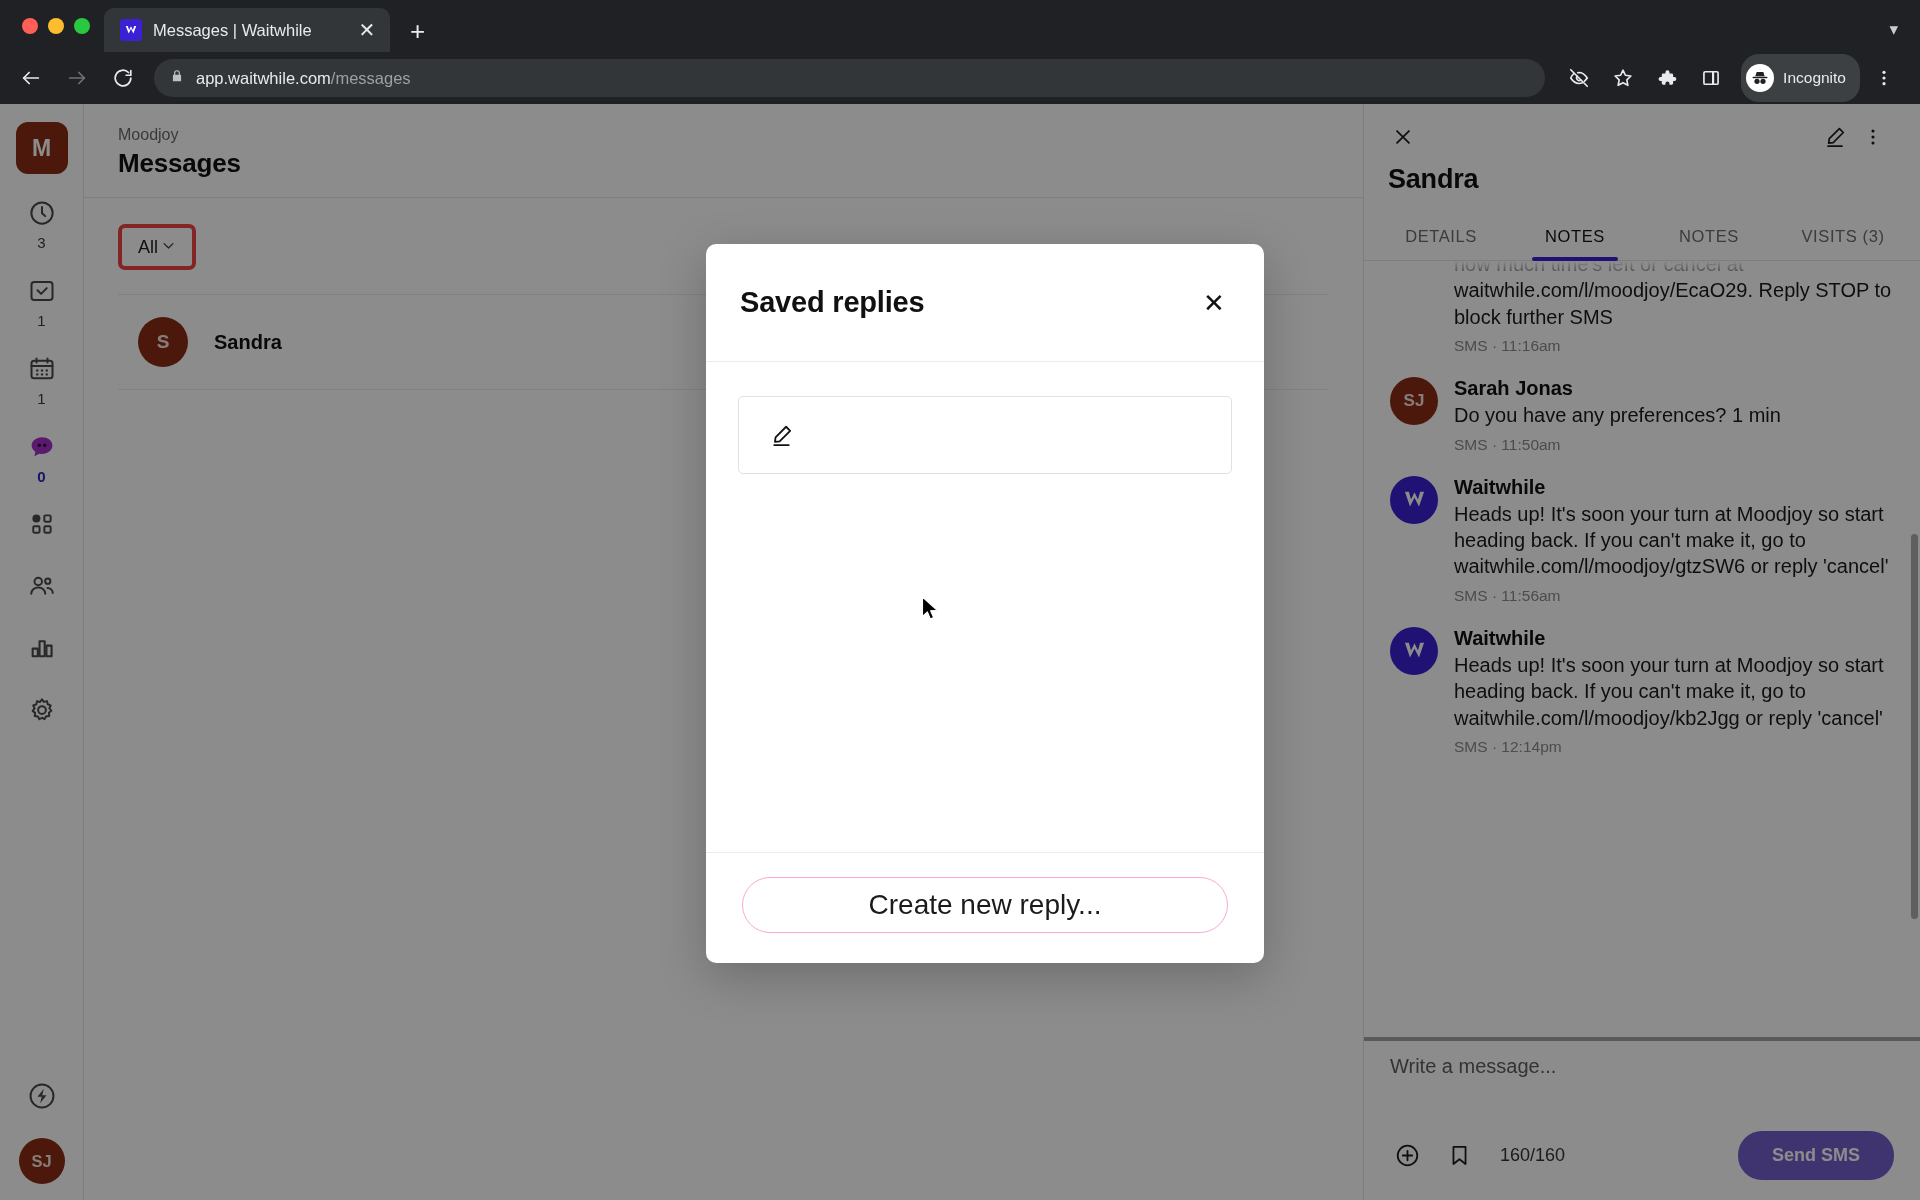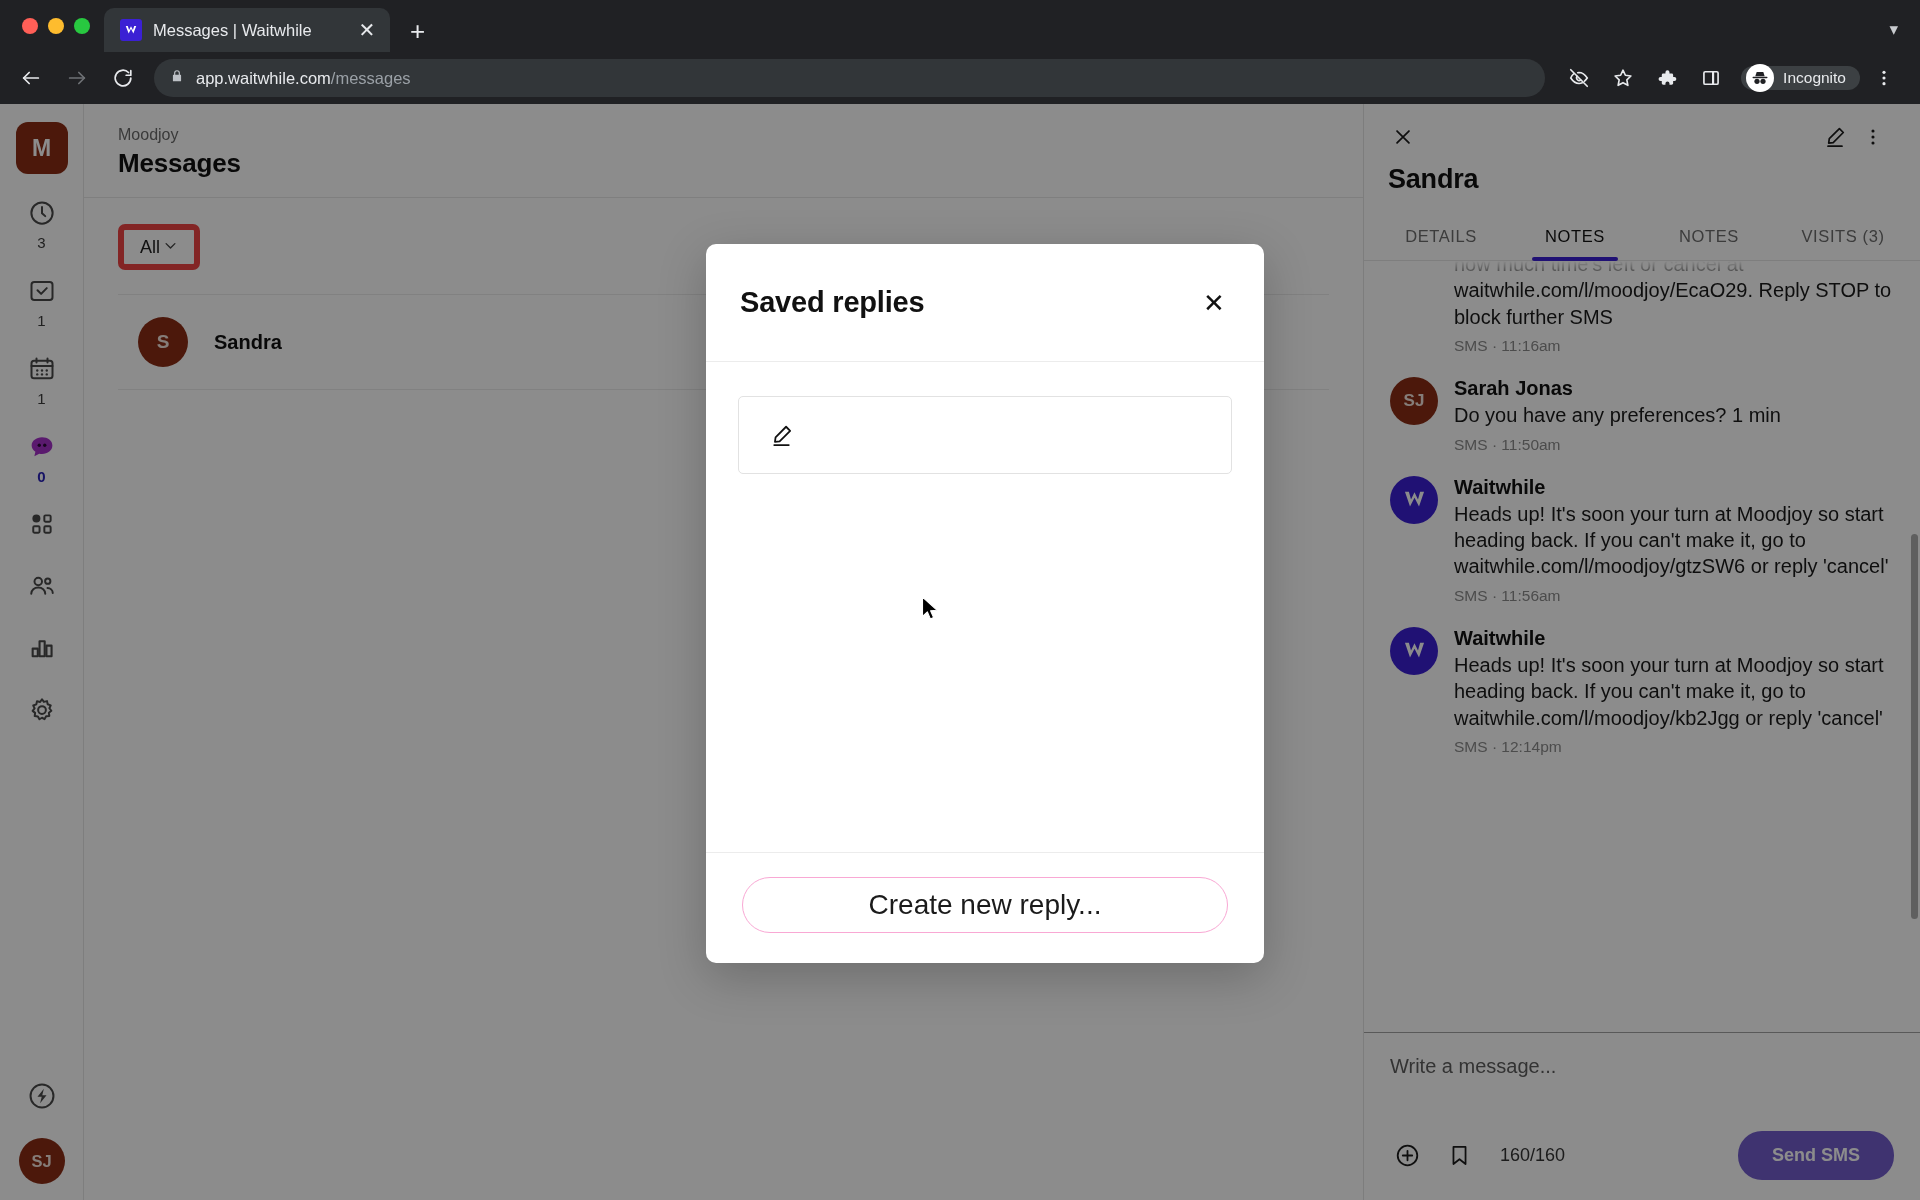--- a/index.html
+++ b/index.html
@@ -40,21 +40,21 @@
   .nav-btn { width: 42px; height: 42px; display: flex; align-items: center; justify-content: center; color: #e8eaed; }
   .nav-btn.disabled { color: #6e7175; }
   #omnibox {
     flex: 1; height: 38px; background: #323639; border-radius: 19px;
     display: flex; align-items: center; padding: 0 16px; gap: 12px; margin: 0 10px 0 6px;
   }
   #omnibox-url { font-size: 16.5px; color: #e8eaed; white-space: nowrap; }
   #omnibox-url .path { color: #9aa0a6; }
   .tb-icon { width: 40px; height: 40px; display: flex; align-items: center; justify-content: center; color: #e8eaed; flex: none; }
   #incognito-pill {
-    height: 24px; border-radius: 18px; background: #3c4043; display: flex;
+    height: 48px; border-radius: 18px; background: #3c4043; display: flex;
     align-items: center; gap: 9px; padding: 0 14px 0 5px; margin-left: 6px; flex: none;
   }
   #incognito-avatar {
     width: 28px; height: 28px; border-radius: 50%; background: #fff;
     display: flex; align-items: center; justify-content: center;
   }
   #incognito-label { color: #e8eaed; font-size: 15.5px; white-space: nowrap; }
 
   
   #viewport { position: relative; width: 1920px; height: 1096px; background: #fff; overflow: hidden; }
@@ -89,21 +89,21 @@
   }
 
   
   #main-col { flex: 1 1 auto; min-width: 0; background: #fff; display: flex; flex-direction: column; }
   #main-header { padding: 22px 34px 18px; border-bottom: 1px solid #e8e8e8; }
   #breadcrumb { font-size: 16px; color: #6b6b6b; margin-bottom: 4px; }
   #page-title { font-size: 26px; font-weight: 700; color: #111; letter-spacing: -0.2px; }
   #filter-bar { padding: 26px 34px 0; }
   #filter-select {
     display: inline-flex; align-items: center; gap: 3px;
-    height: 46px; padding: 0 16px; border: 6px solid #ef4444;
+    height: 46px; padding: 0 16px; border: 4px solid #ef4444;
     border-radius: 7px; background: #fff; font-size: 18px; color: #222;
   }
   #conversation-list { padding: 24px 0 0 0; }
   .conversation-row {
     display: flex; align-items: center; gap: 26px;
     margin: 0 34px; padding: 22px 20px; border-top: 1px solid #ececec;
     border-bottom: 1px solid #ececec;
   }
   .conv-avatar {
     width: 50px; height: 50px; border-radius: 50%; background: #8a2c14;
@@ -142,21 +142,21 @@
     display: flex; align-items: center; justify-content: center;
     font-size: 17px; font-weight: 700; color: #f3e3dc;
   }
   .msg-avatar.brand { background: #3b20d4; }
   .msg-avatar.hidden-avatar { visibility: hidden; }
   .msg-body { flex: 1 1 auto; min-width: 0; }
   .msg-sender { font-size: 20px; font-weight: 700; color: #111; margin-bottom: 2px; }
   .msg-text { font-size: 20px; line-height: 1.32; color: #1b1b1b; word-wrap: break-word; }
   .msg-meta { font-size: 15.5px; color: #8b8b8b; margin-top: 7px; }
 
-  #composer { border-top: 1px solid #a3a3a3; padding: 22px 26px 20px; flex: none; }
+  #composer { border-top: 4px solid #a3a3a3; padding: 14px 26px 20px; flex: none; }
   #composer-input { font-size: 20px; color: #5d5d5d; min-height: 76px; }
   #composer-actions { display: flex; align-items: center; gap: 18px; }
   .comp-icon { width: 34px; height: 34px; display: flex; align-items: center; justify-content: center; color: #1d1d1d; }
   #char-counter { font-size: 18px; color: #333; margin-left: 6px; }
   #composer-spacer { flex: 1; }
   #send-sms-btn {
     background: #5b42c4; color: #ffffff; font-size: 18px; font-weight: 700;
     border-radius: 24px; padding: 14px 34px; border: none; opacity: 0.85;
   }
   #panel-scrollbar {

